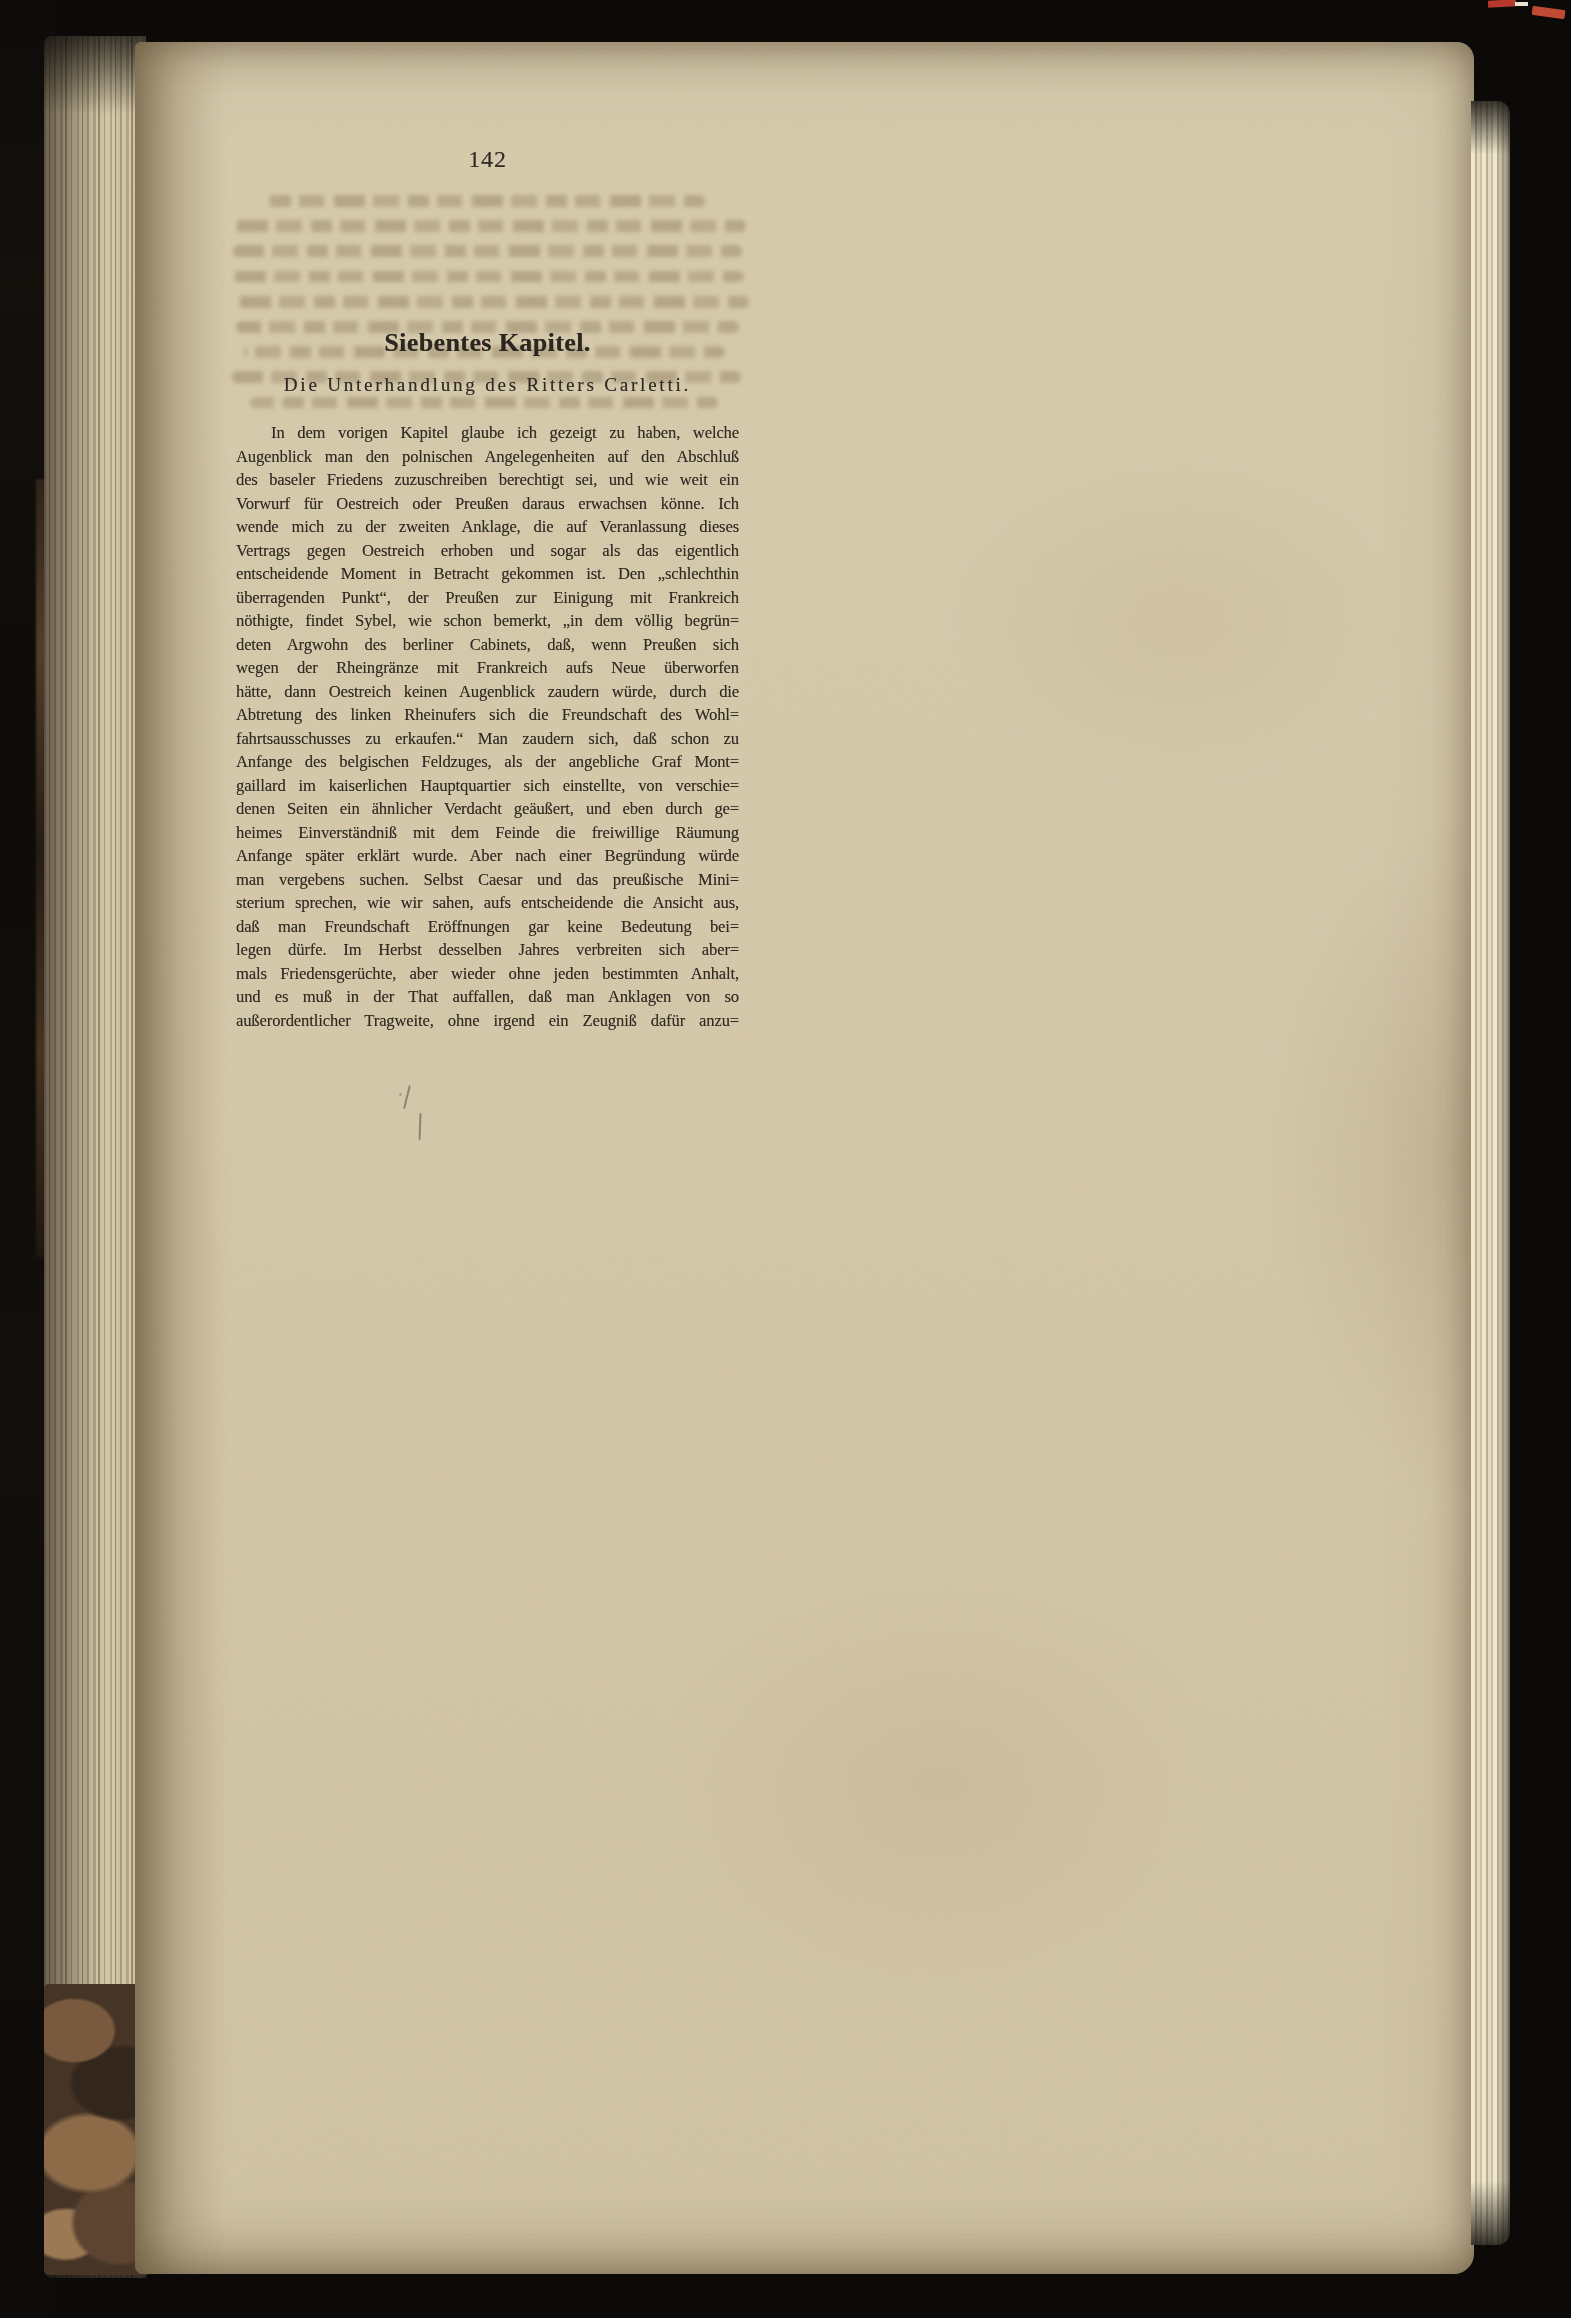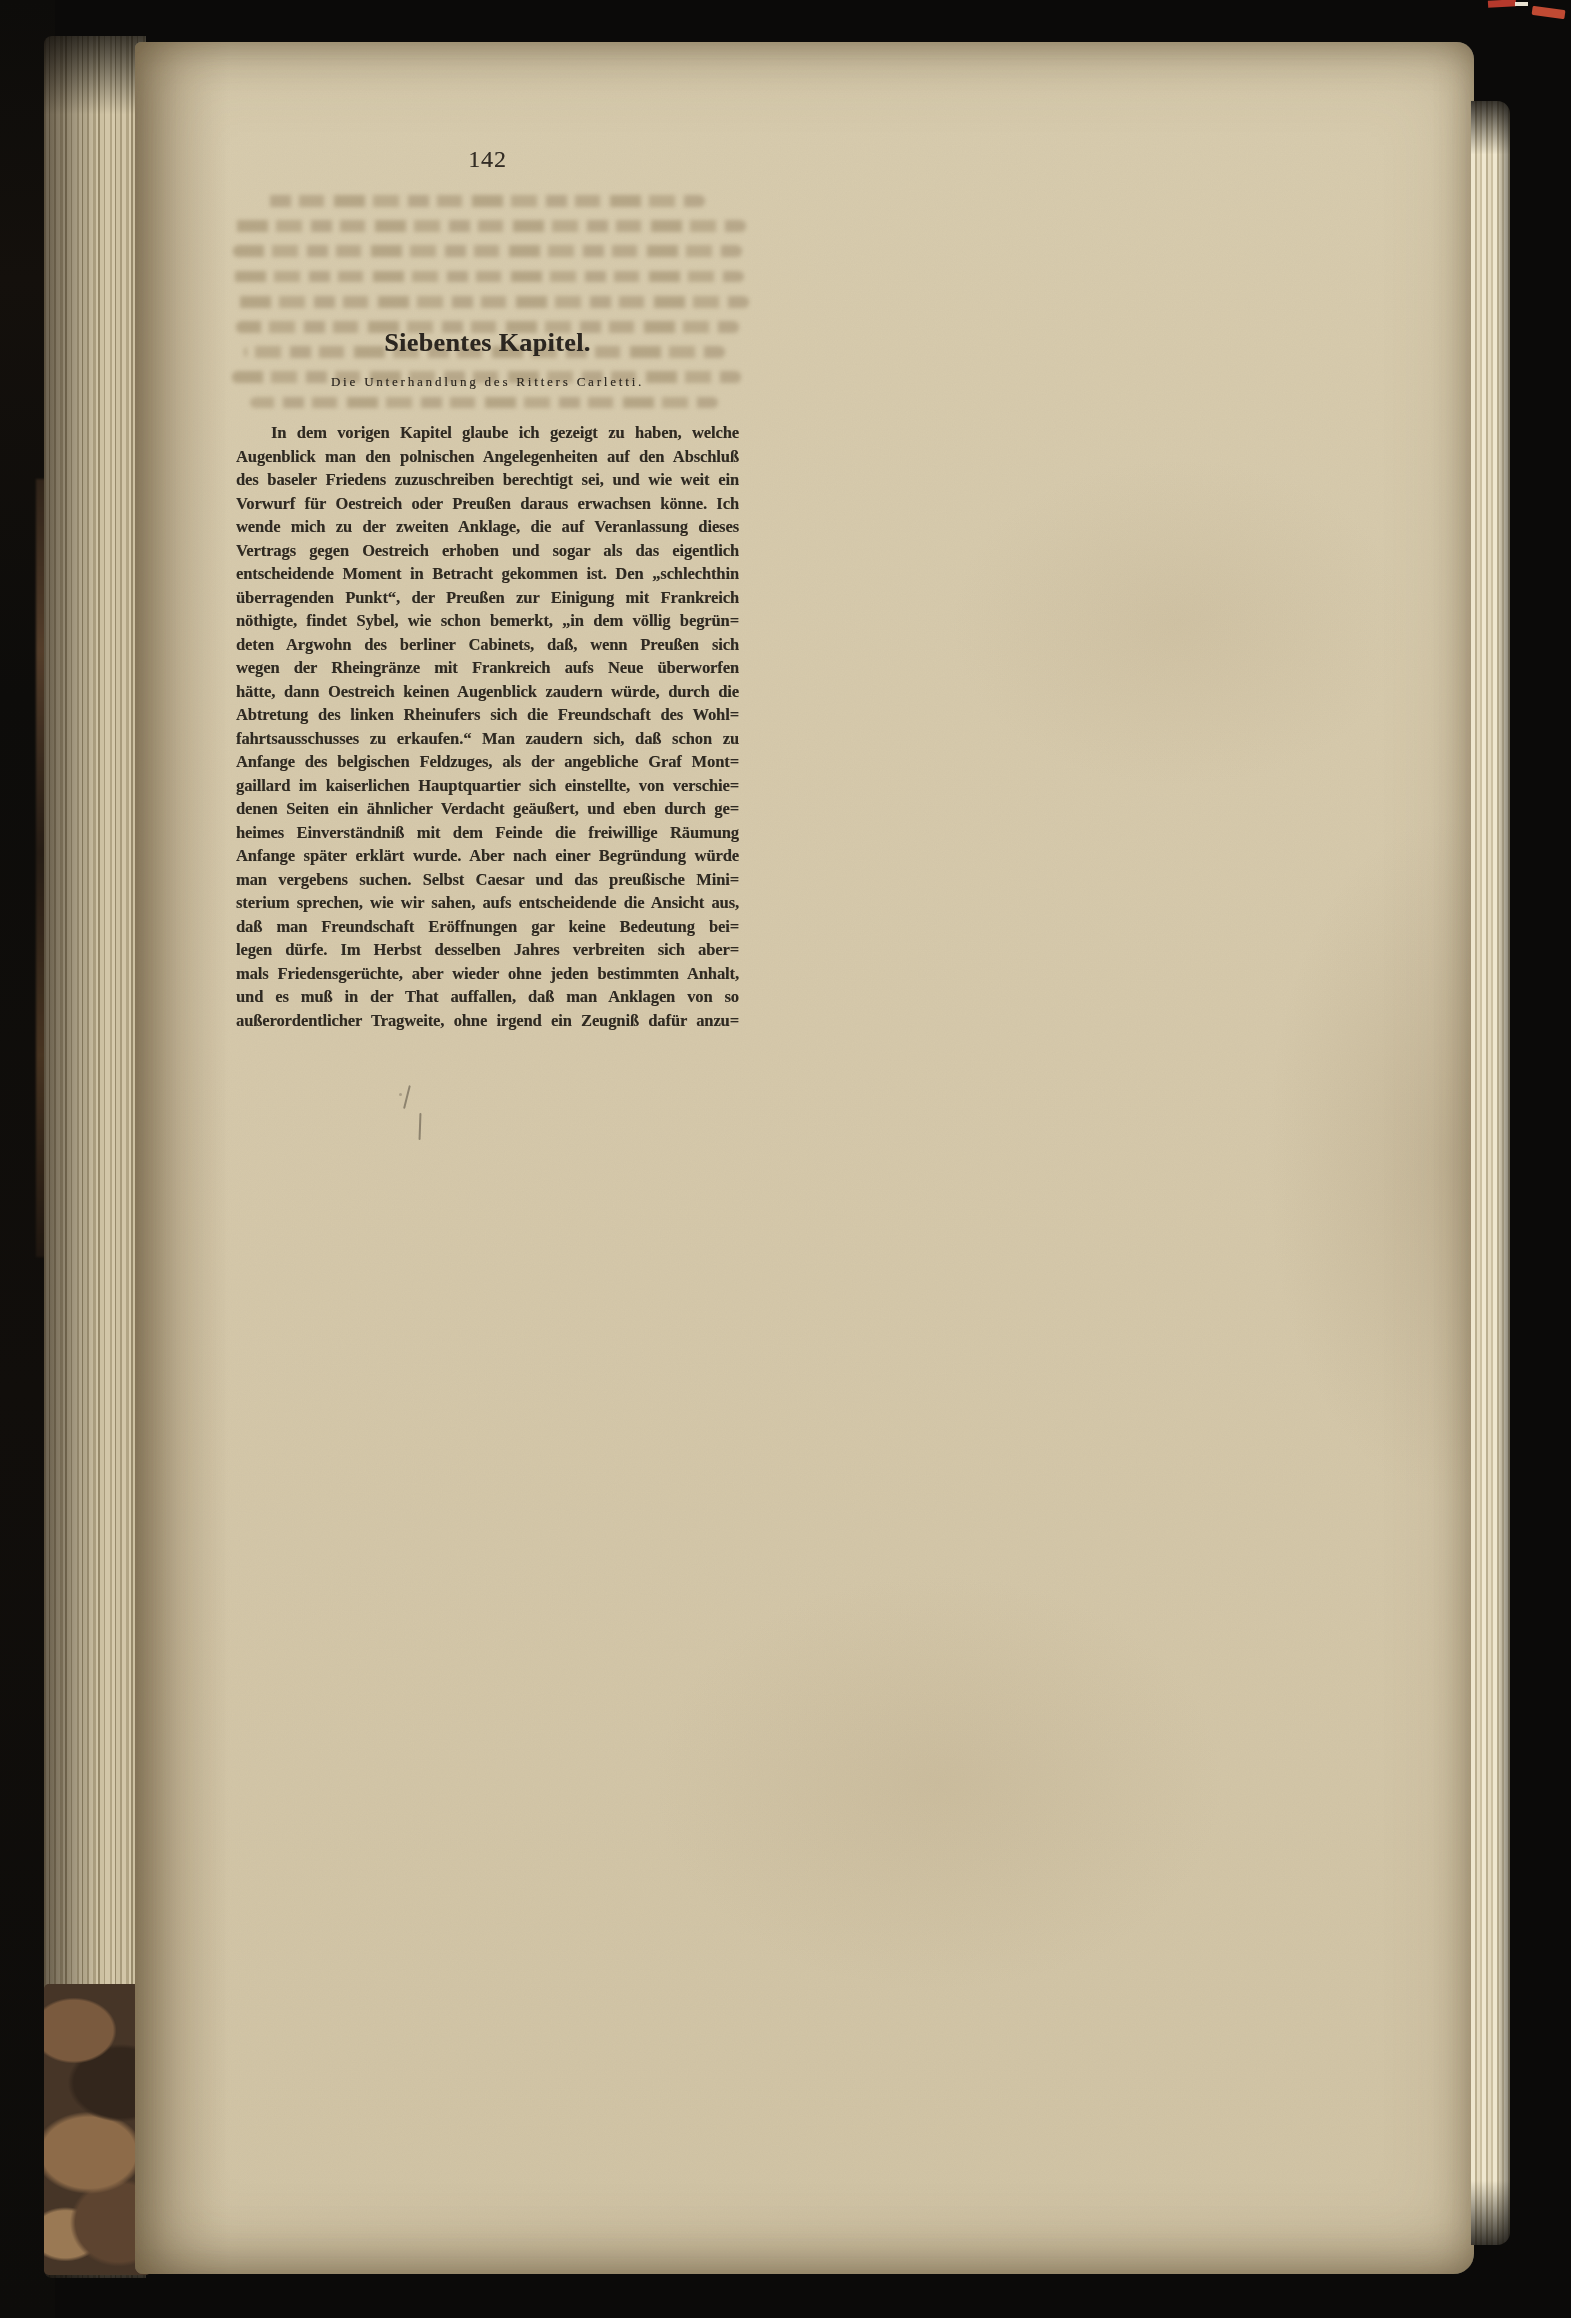--- a/index.html
+++ b/index.html
@@ -73,27 +73,27 @@
   .gline:nth-child(5){width:519px;}
   .gline:nth-child(6){width:503px;margin-left:6.3px;}
   .gline:nth-child(7){width:481px;margin-left:14px;}
   .gline:nth-child(8){width:509px;margin-left:1.6px;}
   .gline:nth-child(9){width:468px;margin-left:20.4px;}
 
   .heading{position:absolute;left:236px;top:328px;width:503px;margin:0;text-align:center;
     font-size:26px;font-weight:bold;color:#2b2620;letter-spacing:0.4px;
     text-shadow:0.3px 0.3px 0.6px rgba(43,38,32,.5);}
   .subtitle{position:absolute;left:236px;top:374px;width:503px;text-align:center;
-    font-size:13px;color:#2f2a23;letter-spacing:2.8px;white-space:nowrap;
+    font-size:19px;color:#2f2a23;letter-spacing:2.8px;white-space:nowrap;
     text-shadow:0.2px 0.2px 0.5px rgba(47,42,35,.45);}
 
   .body-text{position:absolute;left:236px;top:421px;width:503px;
     font-size:16.5px;line-height:23.5px;color:#2f2a22;letter-spacing:-0.1px;
     text-shadow:0.2px 0.2px 0.4px rgba(47,42,34,.42);}
-  .line{text-align:justify;text-align-last:justify;font-weight:bold;}
+  .line{text-align:justify;text-align-last:justify;}
   .line:first-child{text-indent:35px;}
 
   
   .mark{position:absolute;background:rgba(72,64,52,.5);border-radius:1.6px;}
   .mark1{left:406px;top:1085px;width:1.6px;height:23.6px;transform:rotate(14deg);}
   .mark2{left:419px;top:1113px;width:2.4px;height:27px;transform:rotate(2deg);}
   .mark3{left:399px;top:1093px;width:3.1px;height:3.1px;border-radius:50%;opacity:.6;}
   .red-mark{position:absolute;}
   .red1{left:1488px;top:0;width:28px;height:7px;background:#b5392c;transform:rotate(-3deg);}
   .red2{left:1532px;top:7.9px;width:33px;height:9.4px;background:#c04a33;border-radius:1.6px;transform:rotate(8deg);}

